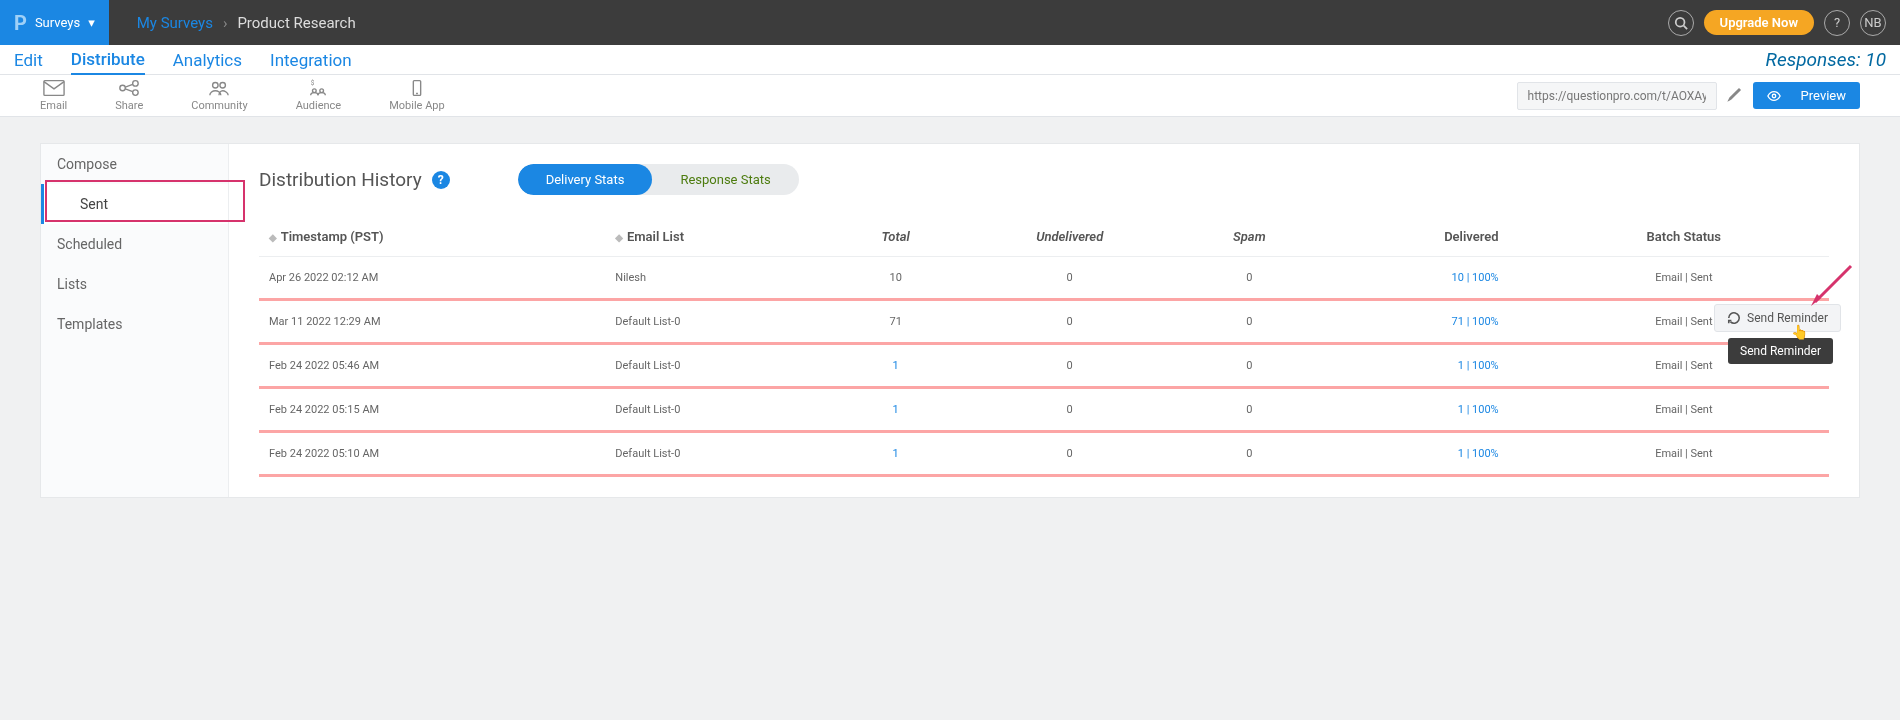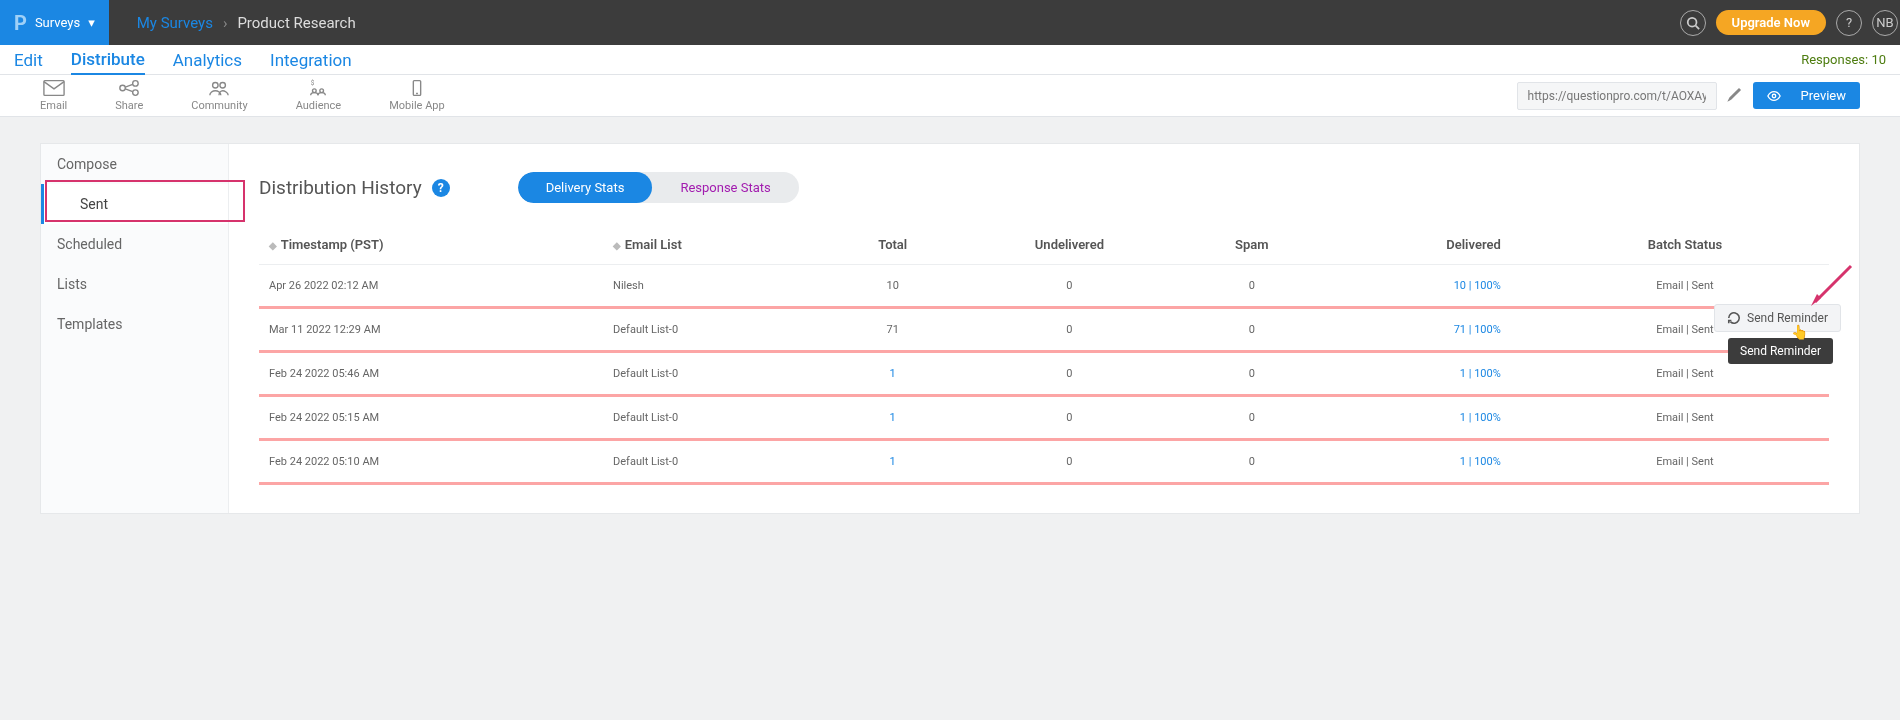--- a/index.html
+++ b/index.html
@@ -6,61 +6,61 @@
 body { background: #f0f1f2; width: 1900px; height: 720px; overflow: hidden; font-size: 13px; color: #555; }
 
 
 .topbar { background: #3c3c3c; height: 45px; display: flex; align-items: center; color: #fff; }
 .logo-box { background: #1b87e3; height: 45px; display: flex; align-items: center; padding: 0 14px; gap: 8px; }
 .logo-p { font-weight: 700; font-size: 20px; color: #9fd0f7; }
 .breadcrumb { display: flex; align-items: center; gap: 10px; padding-left: 28px; font-size: 15px; }
 .breadcrumb .bc-link { color: #1b87e3; }
 .breadcrumb .bc-sep { color: #888; }
 .breadcrumb .bc-cur { color: #ddd; }
-.topbar-right { margin-left: auto; display: flex; align-items: center; gap: 10px; padding-right: 2px; }
+.topbar-right { margin-left: auto; display: flex; align-items: center; gap: 10px; padding-right: 14px; }
 .circle-btn { width: 26px; height: 26px; border: 1px solid #aaa; border-radius: 50%; display: flex; align-items: center; justify-content: center; color: #ccc; font-size: 13px; }
 .upgrade-btn { background: #f5a623; color: #fff; border-radius: 14px; padding: 5px 16px; font-size: 13px; font-weight: 600; }
 
 
 .mainnav { background: #fff; height: 30px; border-bottom: 1px solid #e1e4e8; display: flex; align-items: center; padding: 0 14px; }
 .mainnav a { color: #1b87e3; margin-right: 28px; font-size: 17px; padding: 4px 0; }
 .mainnav a.active { border-bottom: 2px solid #1b87e3; font-weight: 500; }
-.mainnav .resp { margin-left: auto; color: #4d7c0f; font-size: 13px; }
+.mainnav .resp { margin-left: auto; color: #0369a1; font-size: 19px; font-style: italic; }
 
 
 .subbar { background: #fff; height: 42px; border-bottom: 1px solid #e1e4e8; display: flex; align-items: center; padding: 0 40px; }
 .sub-item { display: flex; flex-direction: column; align-items: center; margin-right: 48px; color: #888; font-size: 11px; gap: 2px; }
 .sub-item svg { width: 22px; height: 18px; }
 .subbar-right { margin-left: auto; display: flex; align-items: center; gap: 10px; }
 .url-input { background: #f5f6f7; border: 1px solid #e1e4e8; padding: 6px 10px; font-size: 12px; color: #777; width: 200px; border-radius: 2px; }
 .edit-icon { color: #888; }
 .preview-btn { background: #1b87e3; color: #fff; padding: 6px 14px; border-radius: 3px; font-size: 13px; display: flex; align-items: center; gap: 20px; }
 
 
 .content-wrap { padding: 26px 40px; }
 .panel { background: #fff; display: flex; border: 1px solid #e6e8ea; }
 .sidebar { width: 188px; background: #fafbfc; border-right: 1px solid #eceef0; }
 .sidebar-item { padding: 12px 16px; font-size: 14px; color: #666; cursor: pointer; }
 .sidebar-item.active { background: #fff; border-left: 3px solid #1b87e3; color: #444; padding-left: 36px; }
 
-.main { flex: 1; padding: 28px 30px; position: relative; }
+.main { flex: 1; padding: 20px 30px; position: relative; }
 .main-header { display: flex; align-items: center; gap: 20px; margin-bottom: 22px; }
 .main-title { font-size: 19px; color: #555; display: flex; align-items: center; gap: 10px; }
 .help-icon { width: 18px; height: 18px; border-radius: 50%; background: #1b87e3; color: #fff; display: flex; align-items: center; justify-content: center; font-size: 12px; font-weight: 700; }
 .pill-toggle { display: flex; background: #e9ebed; border-radius: 20px; overflow: hidden; margin-left: 48px; }
-.pill { padding: 8px 28px; font-size: 13px; color: #a21caf; }
+.pill { padding: 8px 28px; font-size: 13px; color: #4d7c0f; }
 .pill.active { background: #1b87e3; color: #fff; border-radius: 20px; }
 
 table { width: 100%; border-collapse: collapse; }
 th { text-align: left; font-size: 13px; font-weight: 600; color: #555; padding: 12px 10px; border-bottom: 1px solid #eceef0; background: #fff; }
 th.sort { position: relative; }
 th .sort-ic { color: #bbb; font-size: 10px; margin-right: 4px; }
 td { padding: 14px 10px; font-size: 11px; color: #666; border-bottom: 3px solid #fca5a5; }
 td.num { text-align: center; }
-th.num { text-align: center; }
+th.num { text-align: center; font-style: italic; }
 td.link { color: #1b87e3; }
 td.delivered { color: #1b87e3; text-align: right; }
 th.delivered { text-align: right; }
 td.batch, th.batch { text-align: center; padding-left: 40px; }
 
 .reminder-btn { position: absolute; right: 18px; top: 160px; background: #f3f4f6; border: 1px solid #e1e4e8; border-radius: 3px; padding: 6px 12px; font-size: 12px; color: #555; display: flex; align-items: center; gap: 6px; }
 .reminder-tooltip { position: absolute; right: 26px; top: 194px; background: #3c3c3c; color: #fff; padding: 6px 12px; border-radius: 3px; font-size: 12px; }
 .arrow { position: absolute; right: 4px; top: 118px; }
 .arrow svg { width: 48px; height: 48px; }
 .cursor { position: absolute; right: 50px; top: 180px; font-size: 14px; }

